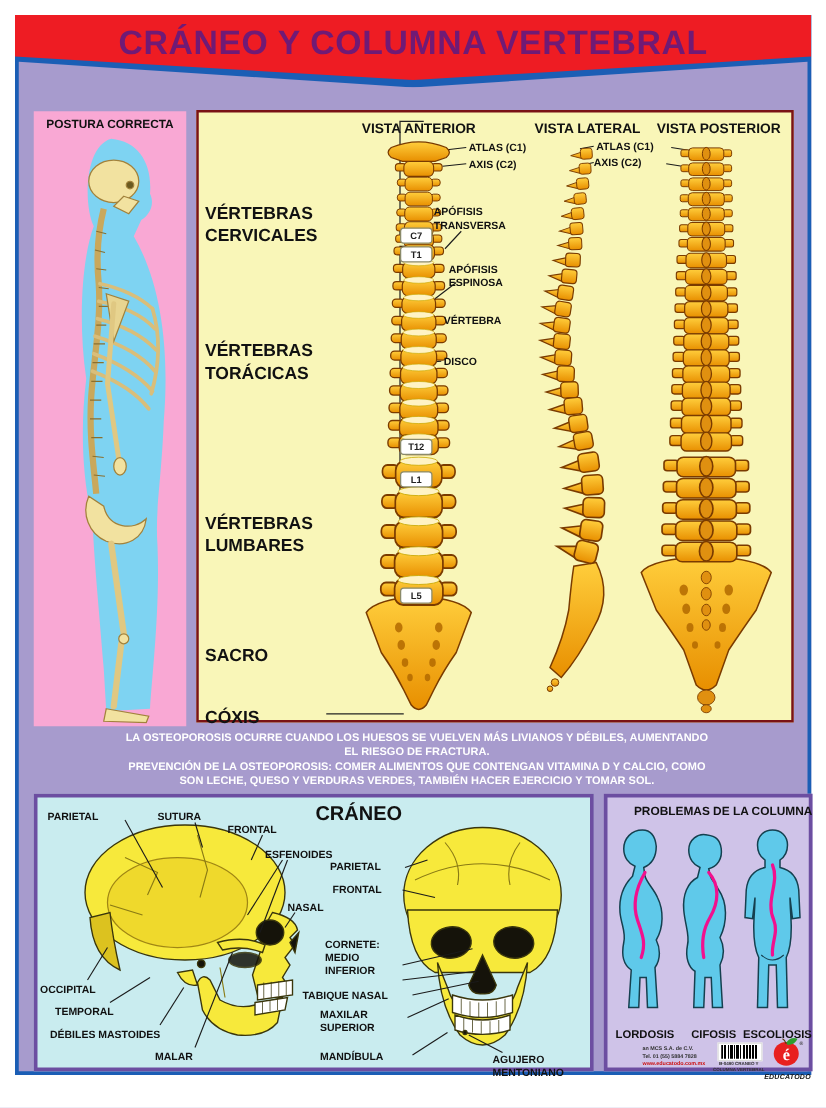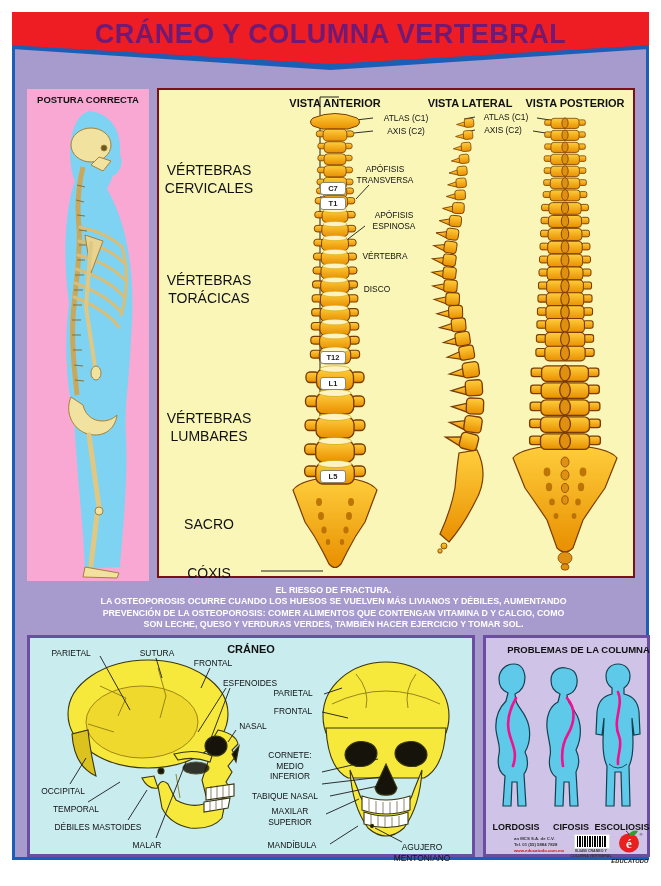--- a/index.html
+++ b/index.html
@@ -8,30 +8,30 @@
   
   .banner-blue{position:absolute;left:-3px;top:-3px;width:637px;height:58px;background:#1B5EB5;clip-path:polygon(0 0,100% 0,100% 64%,50% 100%,0 64%);}
   .banner-red{position:absolute;left:-3px;top:-3px;width:637px;height:52px;background:#EE1C23;clip-path:polygon(0 0,100% 0,100% 64%,50% 100%,0 64%);}
   .banner-title{position:absolute;left:0;top:4px;width:631px;text-align:center;color:#701a75;font-size:27px;font-weight:bold;letter-spacing:.5px;}
   
   .panel{position:absolute;box-sizing:border-box;}
   .posture{left:12px;top:74px;width:122px;height:492px;background:#f9a8d4;}
   .posture-title{position:absolute;left:0;top:5px;width:100%;text-align:center;font-size:9.5px;font-weight:bold;color:#111;}
   .spine{left:142px;top:73px;width:478px;height:490px;background:#F9F6B8;border:2px solid #7A1215;}
   .vh{position:absolute;transform:translateX(-50%);font-size:11px;font-weight:bold;color:#111;white-space:nowrap;top:7px;}
-  .lbl{position:absolute;font-weight:normal;color:#111;text-align:center;line-height:1.25;}
+  .lbl{position:absolute;font-weight:bold;color:#111;text-align:left;line-height:1.25;}
   .rl{font-size:14px;}
   .co{font-size:8.4px;}
   .tag{position:absolute;width:24px;height:11px;background:#fff;border:1px solid #8a8a6a;border-radius:3px;font-size:7.5px;font-weight:bold;color:#222;text-align:center;line-height:11px;}
   .absvg{position:absolute;left:0;top:0;}
   
   .osteo{position:absolute;left:0;top:566px;width:637px;text-align:center;color:#fff;font-weight:bold;font-size:8.8px;line-height:11.4px;padding-top:4px;}
   
   .skull{left:12px;top:620px;width:448px;height:222px;background:#C9ECEF;border:3px solid #6C4EA1;}
-  .skull-title{position:absolute;left:0;top:5px;width:100%;text-align:center;font-size:11px;font-weight:bold;color:#111;}
+  .skull-title{position:absolute;left:0;top:5px;width:100%;text-align:center;font-size:16px;font-weight:bold;color:#111;padding-left:36px;}
   .sk{font-size:8.4px;}
   
   .problems{left:468px;top:620px;width:167px;height:222px;background:#CFC3E8;border:3px solid #6C4EA1;}
   .problems-title{position:absolute;left:0;top:6px;width:100%;text-align:center;font-size:9.5px;font-weight:bold;color:#111;margin-left:12px;}
   .cond{position:absolute;top:184px;font-size:9px;font-weight:bold;color:#111;text-align:center;}
   .pub{position:absolute;font-weight:bold;color:#444;}
   .pub-company{left:28px;top:198px;width:60px;font-size:4.3px;line-height:1.45;color:#333;}
   .pub-company .web{color:#CC1111;}
   .barcode{left:88px;top:196px;width:34px;height:13px;background:#fff;border:1px solid #ddd;}
   .bars{position:absolute;left:2px;top:1px;right:2px;bottom:1px;background:repeating-linear-gradient(90deg,#000 0 1px,#fff 1px 2px,#000 2px 4px,#fff 4px 5px);}
@@ -281,22 +281,22 @@
       <div class="lbl co" style="left:316px;top:35px;width:56px">AXIS (C2)</div>
 
       <div class="tag" style="left:161px;top:92px">C7</div>
       <div class="tag" style="left:161px;top:107px">T1</div>
       <div class="tag" style="left:161px;top:261px">T12</div>
       <div class="tag" style="left:161px;top:287px">L1</div>
       <div class="tag" style="left:161px;top:380px">L5</div>
     </section>
 
     <div class="osteo">
+      <div>LA OSTEOPOROSIS OCURRE CUANDO LOS HUESOS SE VUELVEN MÁS LIVIANOS Y DÉBILES, AUMENTANDO</div>
       <div>EL RIESGO DE FRACTURA.</div>
-      <div>LA OSTEOPOROSIS OCURRE CUANDO LOS HUESOS SE VUELVEN MÁS LIVIANOS Y DÉBILES, AUMENTANDO</div>
       <div>PREVENCIÓN DE LA OSTEOPOROSIS: COMER ALIMENTOS QUE CONTENGAN VITAMINA D Y CALCIO, COMO</div>
       <div>SON LECHE, QUESO Y VERDURAS VERDES, TAMBIÉN HACER EJERCICIO Y TOMAR SOL.</div>
     </div>
 
     <section class="panel skull">
       <div class="skull-title">CRÁNEO</div>
       <svg class="absvg" width="442" height="216" viewBox="0 0 442 216">
 
         <g stroke="#3a360c" stroke-width="1.1" fill="#F7E93B">
           <ellipse cx="118" cy="76" rx="80" ry="54"></ellipse>
@@ -375,21 +375,21 @@
       <div class="lbl sk" style="left:2px;top:148px;width:62px">OCCIPITAL</div>
       <div class="lbl sk" style="left:14px;top:166px;width:64px">TEMPORAL</div>
       <div class="lbl sk" style="left:10px;top:184px;width:116px">DÉBILES MASTOIDES</div>
       <div class="lbl sk" style="left:94px;top:202px;width:46px">MALAR</div>
       <div class="lbl sk" style="left:234px;top:50px;width:58px">PARIETAL</div>
       <div class="lbl sk" style="left:236px;top:68px;width:54px">FRONTAL</div>
       <div class="lbl sk" style="left:230px;top:112px;width:60px">CORNETE: MEDIO INFERIOR</div>
       <div class="lbl sk" style="left:212px;top:153px;width:86px">TABIQUE NASAL</div>
       <div class="lbl sk" style="left:226px;top:168px;width:68px">MAXILAR SUPERIOR</div>
       <div class="lbl sk" style="left:226px;top:202px;width:72px">MANDÍBULA</div>
-      <div class="lbl sk" style="left:348px;top:204px;width:88px">AGUJERO MENTONIANO</div>
+      <div class="lbl sk" style="left:364px;top:204px;width:88px">AGUJERO MENTONIANO</div>
     </section>
 
     <section class="panel problems">
       <div class="problems-title">PROBLEMAS DE LA COLUMNA</div>
       <svg class="absvg" style="left:4px;top:24px" width="157" height="158" viewBox="0 0 157 158">
         <g fill="#5FC9EA" stroke="#15404f" stroke-width="1.2">
           <path d="M24,2 C15,2 9,9 9,17 C9,24 13,29 18,31 L16,39 C9,46 5,56 6,68 C7,78 11,84 9,92 C7,102 9,110 15,114 L13,144 L21,144 L22,120 L27,120 L28,144 L36,144 L34,112 C39,105 38,96 35,90 C41,80 41,66 36,56 C33,49 28,45 26,39 L25,32 C32,29 35,23 35,15 C34,6 30,2 24,2 Z"></path>
           <path d="M76,6 C68,4 61,10 61,18 C61,25 65,30 70,32 L68,40 C60,44 56,54 57,66 C58,78 62,86 60,94 C58,104 61,112 66,115 L65,144 L73,144 L74,120 L79,120 L80,144 L88,144 L86,110 C90,102 89,94 86,88 C92,76 92,60 85,50 C82,44 79,42 78,38 L77,33 C84,31 88,25 87,17 C86,9 82,7 76,6 Z"></path>
           <path d="M128,2 C121,2 116,7 116,14 C116,20 119,24 122,26 L122,32 C113,34 108,40 107,50 L106,72 L112,73 L114,56 C114,64 113,72 113,80 C113,92 115,100 117,104 L116,144 L124,144 L125,110 L131,110 L132,144 L140,144 L139,104 C141,100 143,92 143,80 C143,72 142,64 142,56 L144,73 L150,72 L149,50 C148,40 143,34 134,32 L134,26 C137,24 140,20 140,14 C140,7 135,2 128,2 Z"></path>
           <path d="M119,102 Q128,110 137,102" fill="none" stroke-width="0.9"></path>

